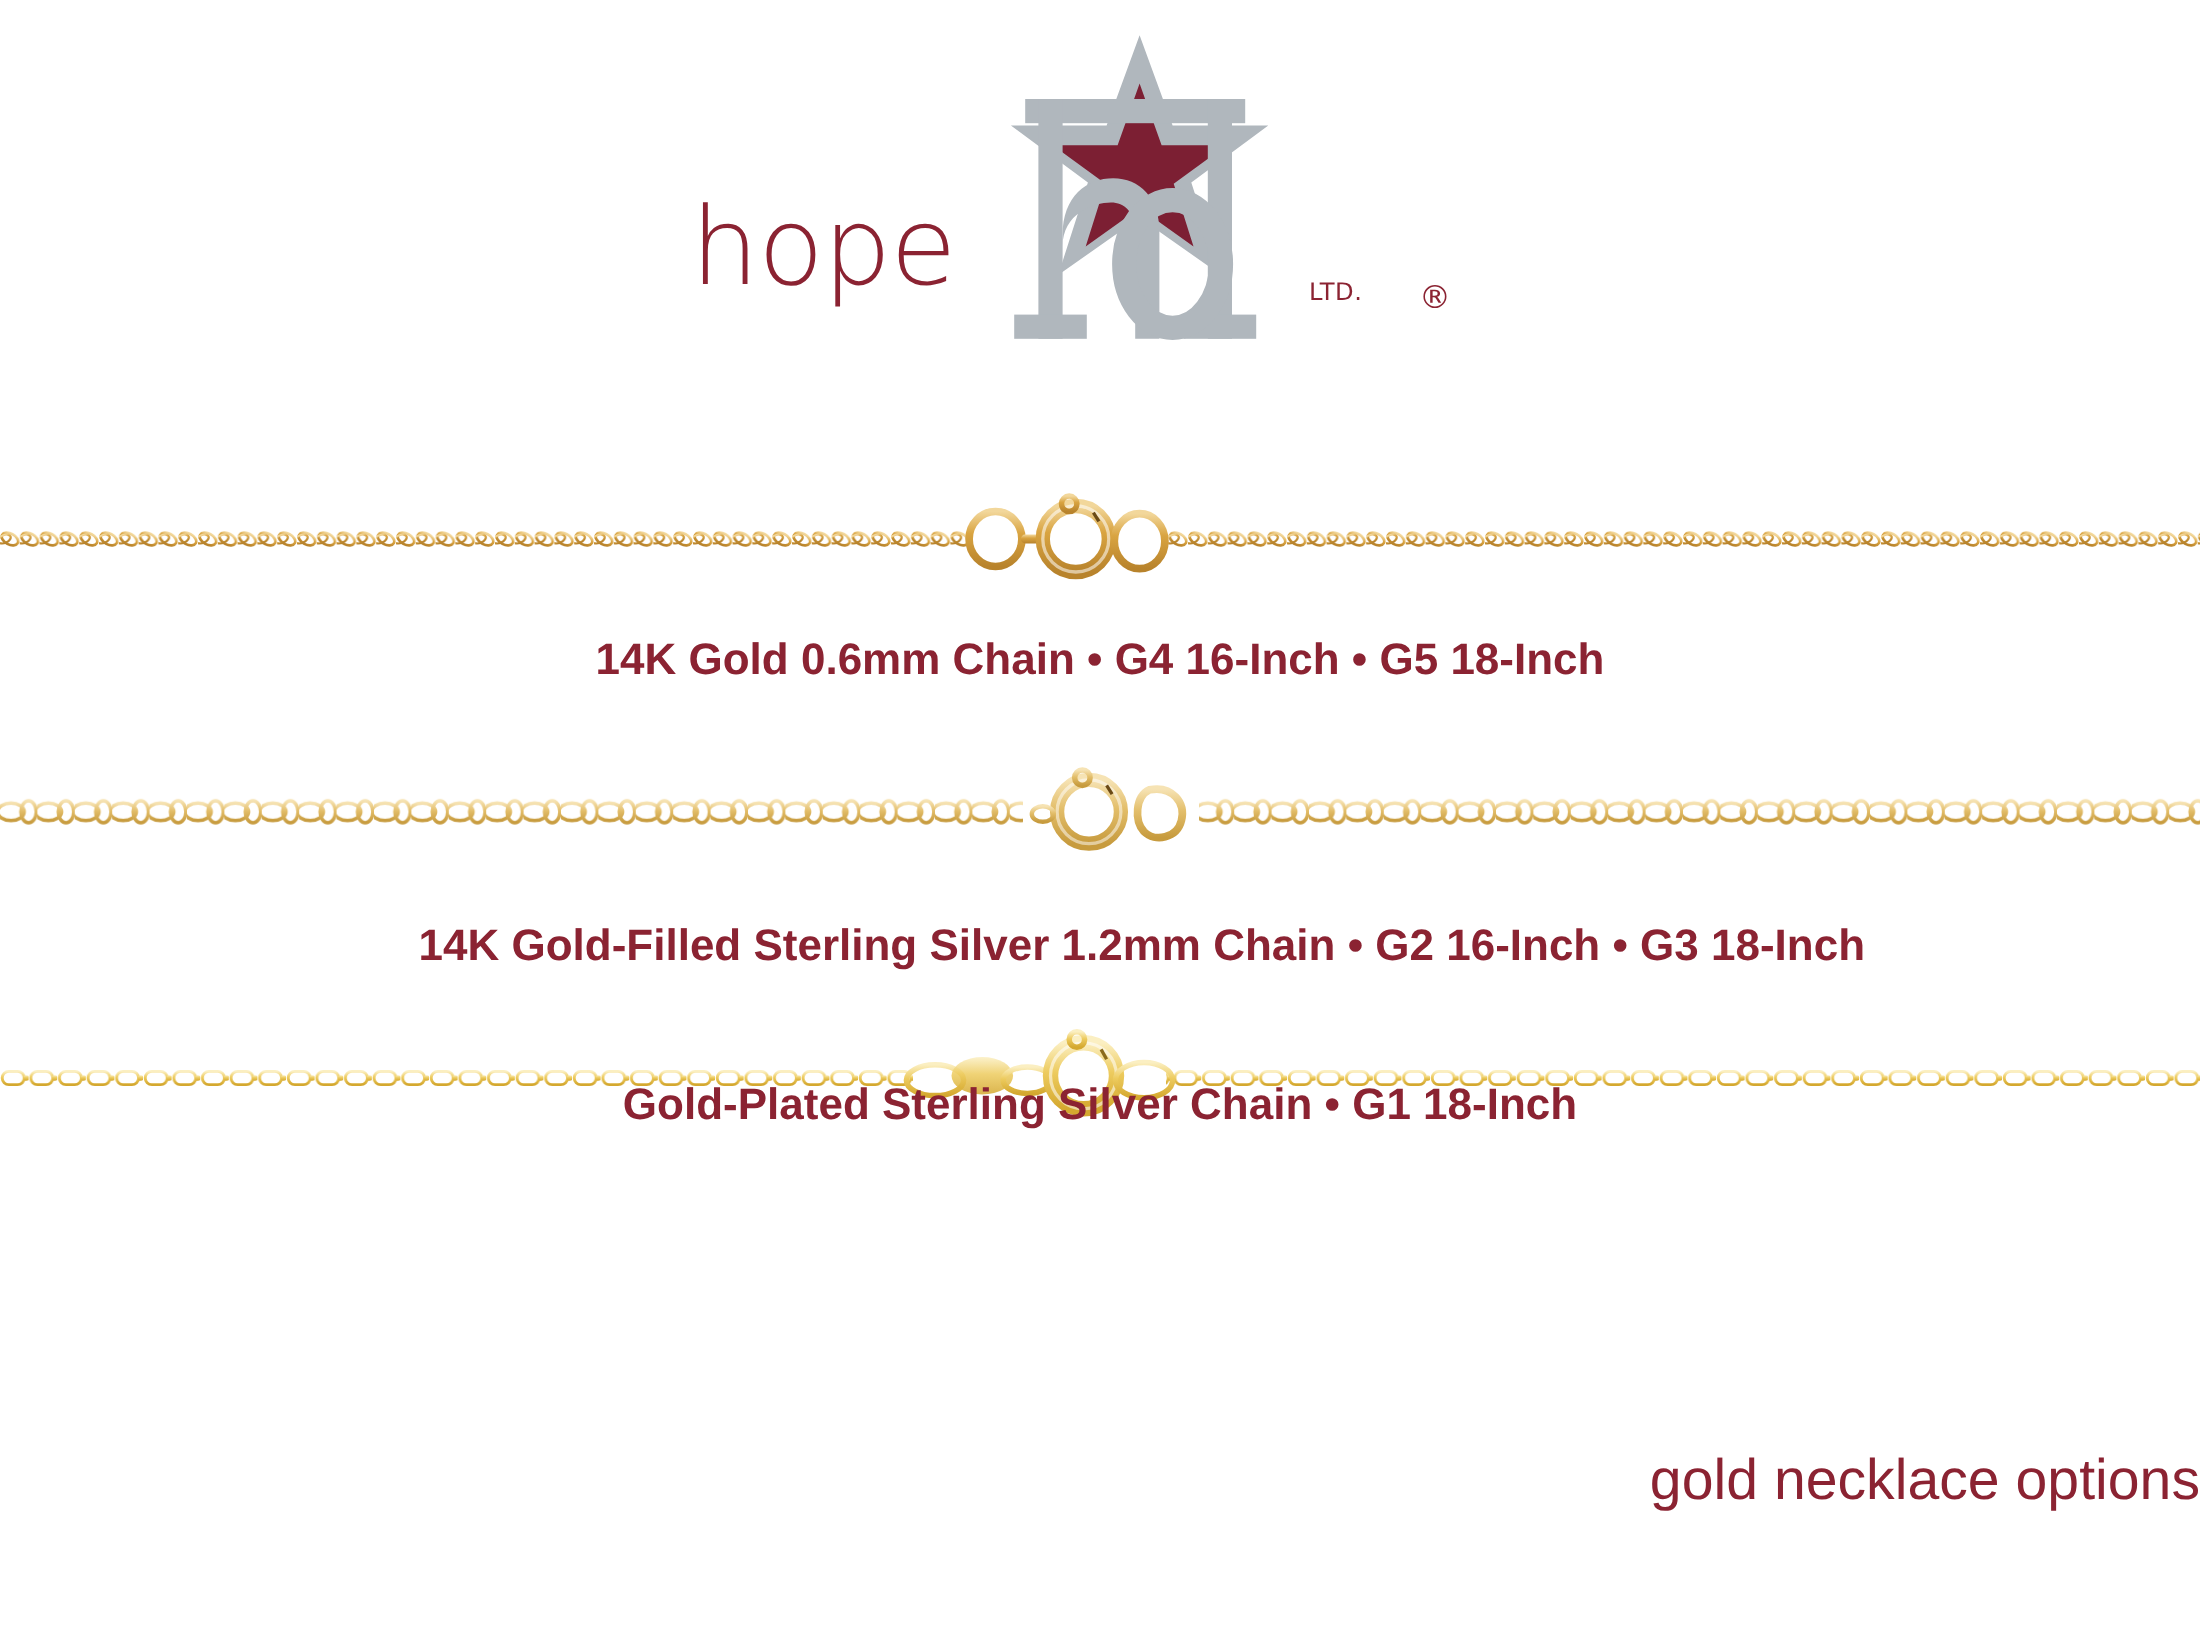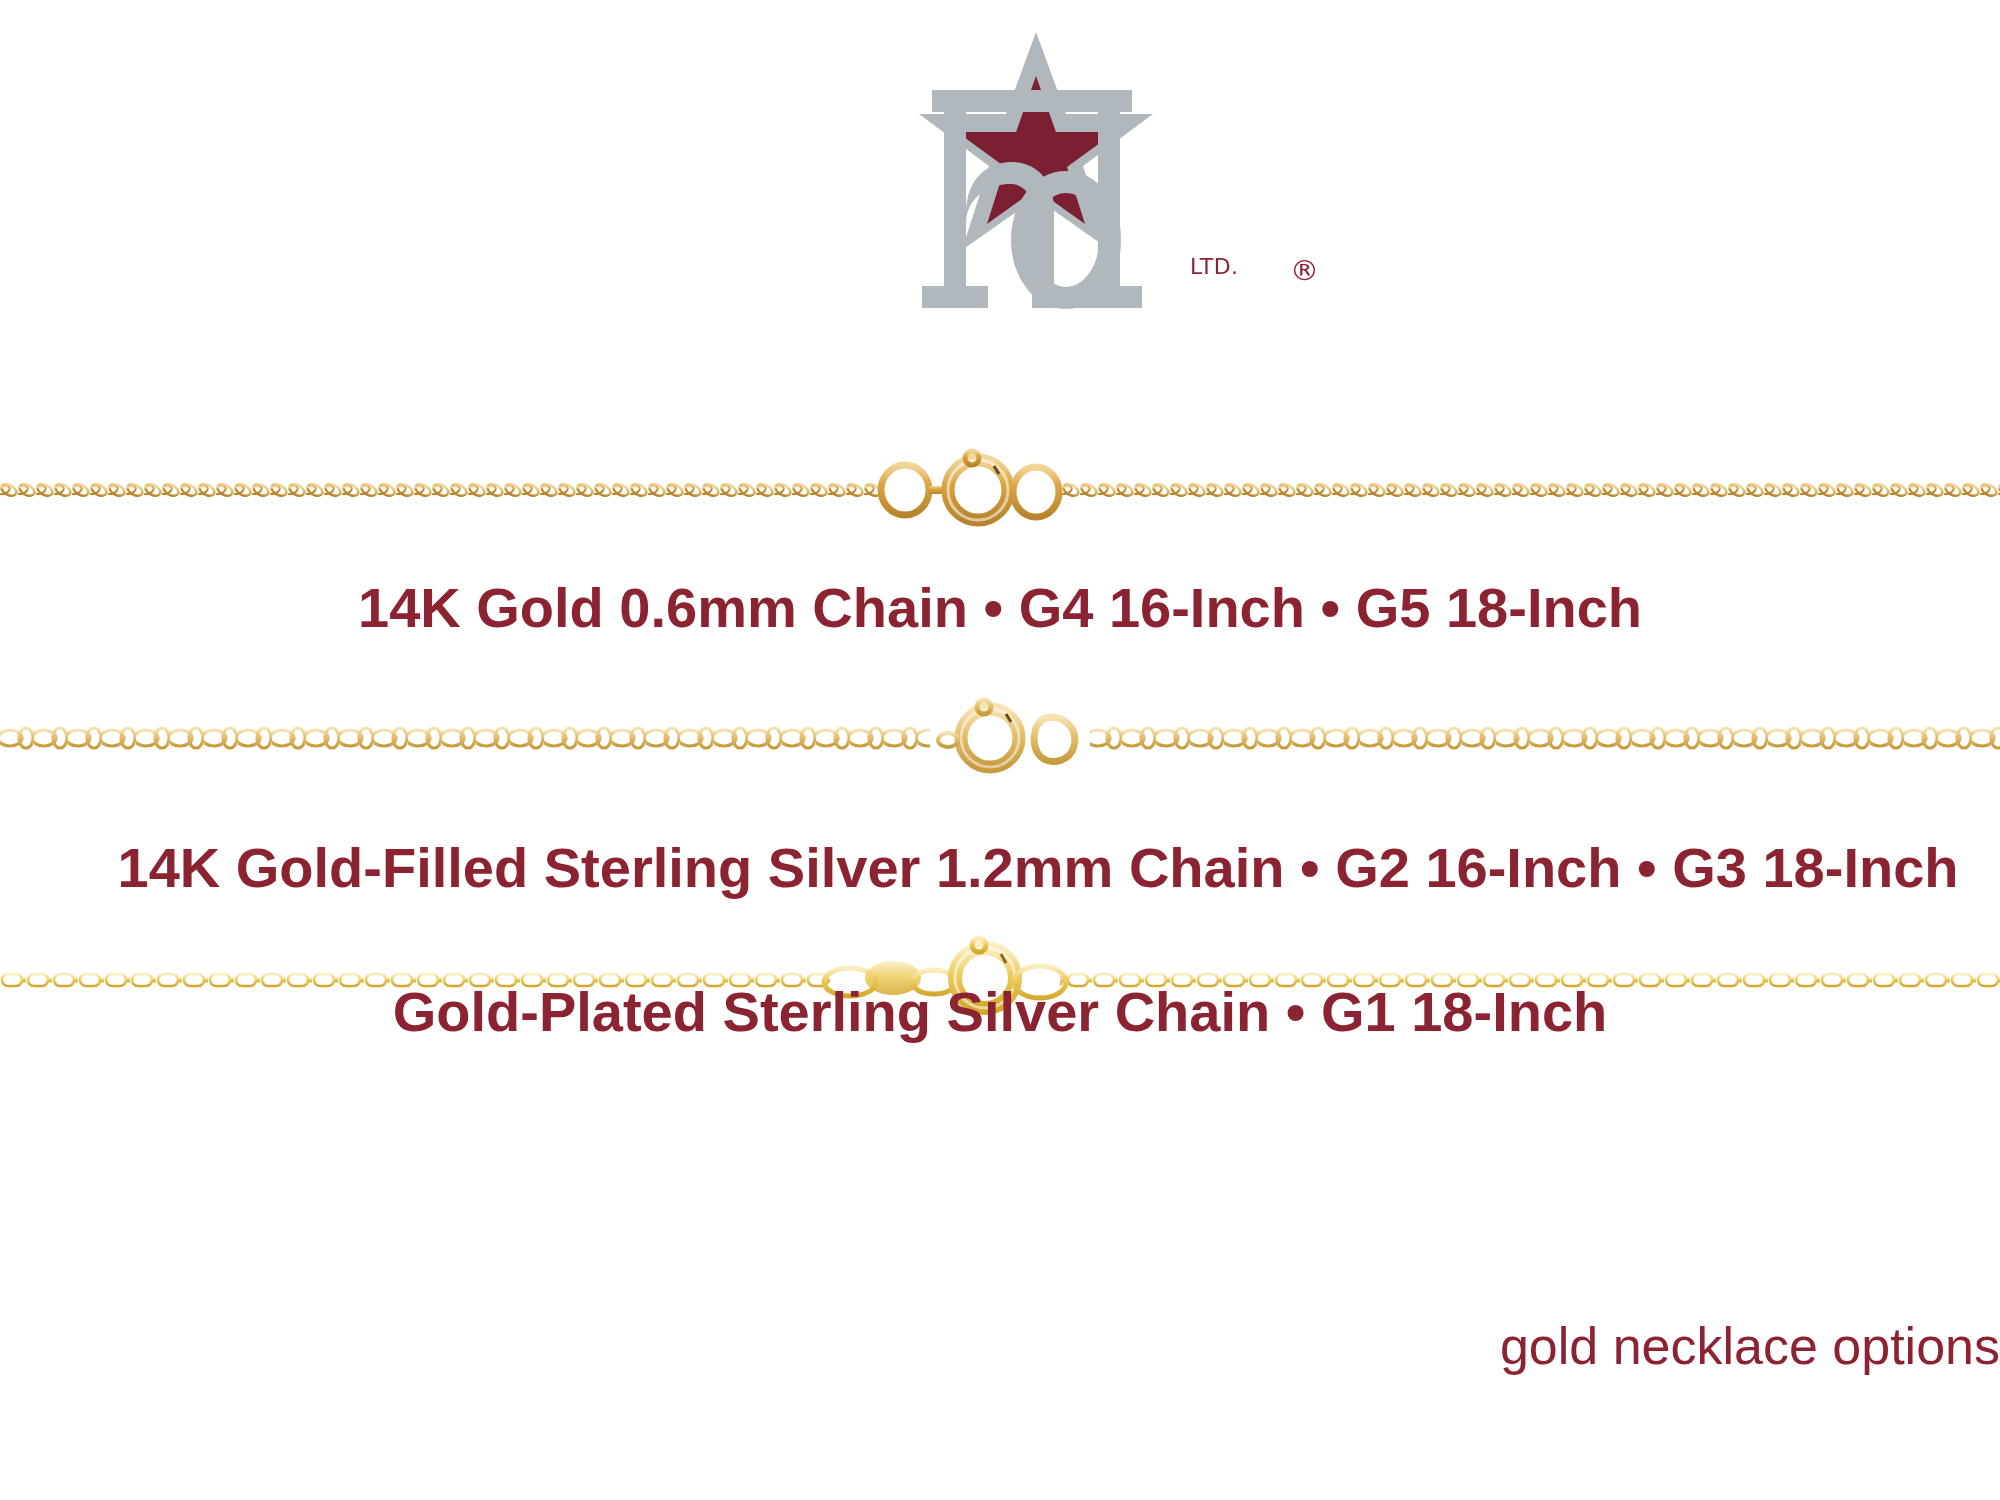--- a/index.html
+++ b/index.html
@@ -80,21 +80,21 @@
 
   
   .spec-line {
     position: absolute;
     left: 0;
     width: 2000px;
     text-align: center;
     color: #8B2332;
     font-family: "Liberation Sans", sans-serif;
     font-weight: bold;
-    font-size: 56px;
+    font-size: 40px;
     letter-spacing: 0px;
     white-space: nowrap;
     line-height: 1;
   }
   #footer-caption {
     position: absolute;
     left: 0;
     width: 2000px;
     text-align: right;
     color: #8B2332;
@@ -103,20 +103,21 @@
     font-size: 52px;
     line-height: 1;
   }
 </style>
 </head>
 <body>
 
 <div id="logo-block">
   <div id="logo-inner">
 
+    <div class="logo-word" id="logo-hope">hope</div>
 
     <div id="logo-monogram">
       <svg viewBox="0 0 250 290" width="250" height="290">
 
         <polygon points="128,4 158,86 245,86 175,138 202,222 128,170 54,222 81,138 11,86 98,86" fill="#B0B7BD"></polygon>
 
         <polygon points="128,48 148,104 207,104 159,139 177,196 128,161 79,196 97,139 49,104 108,104" fill="#7C1F33"></polygon>
 
         <rect x="24" y="62" width="200" height="22" fill="#B0B7BD"></rect>
 

